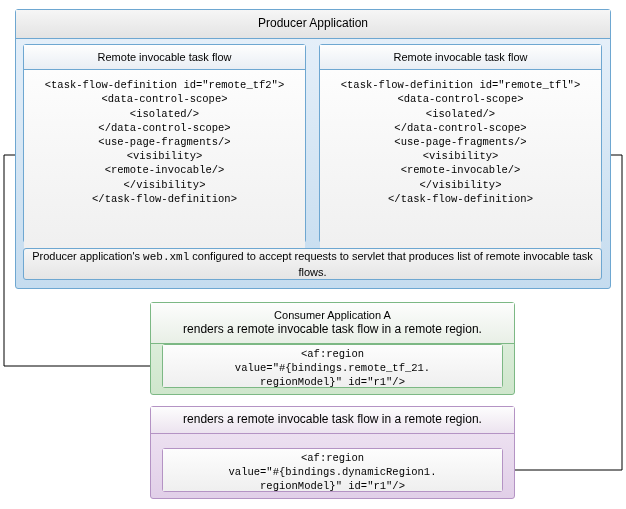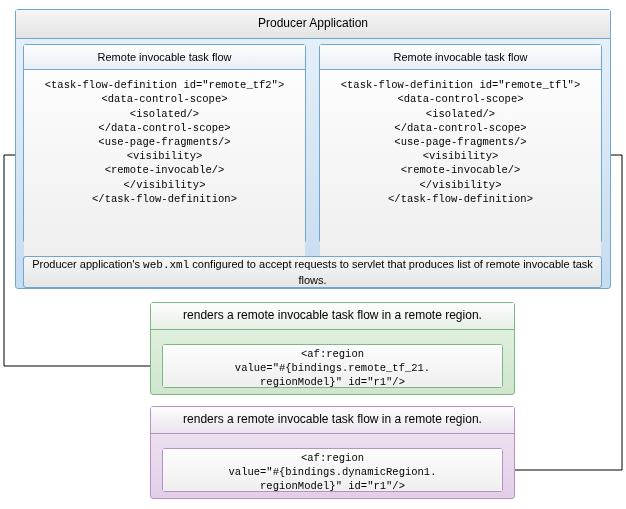--- a/index.html
+++ b/index.html
@@ -58,21 +58,21 @@
     border-color: #6ea7d1;
     background: linear-gradient(to bottom, #fefefe, #e9eef4);
   }
   .tf .box-body {
     height: calc(100% - 27px);
   }
   .tf1 { left: 23px; top: 44px; }
   .tf2 { left: 319px; top: 44px; }
   
   .producer-note {
-    left: 23px; top: 256px; width: 579px; height: 32px;
+    left: 23px; top: 248px; width: 579px; height: 32px;
     border-color: #6ea7d1;
     background: linear-gradient(to bottom, #f6f6f6, #e5e5e5);
     text-align: center;
     font-size: 11px;
     padding: 2px 8px;
     line-height: 1.3;
     display: flex;
     align-items: center;
     justify-content: center;
   }
@@ -152,20 +152,21 @@
   </div>
 
   <div class="box producer-note">
     <span>
       <span>Producer application's </span><span class="mono">web.xml</span><span> configured to accept requests to servlet that produces list of remote invocable task flows.</span>
     </span>
   </div>
 
   <div class="box consA">
     <div class="box-title">
+      <div>Consumer Application A</div>
       <div class="title-sub">renders a remote invocable task flow in a remote region.</div>
     </div>
   </div>
   <div class="box consA-region">
     <div class="box-body" style="white-space:pre-line;">&lt;af:region
 value="#{bindings.remote_tf_21.
 regionModel}" id="r1"/&gt;</div>
   </div>
 
   <div class="box consB">

